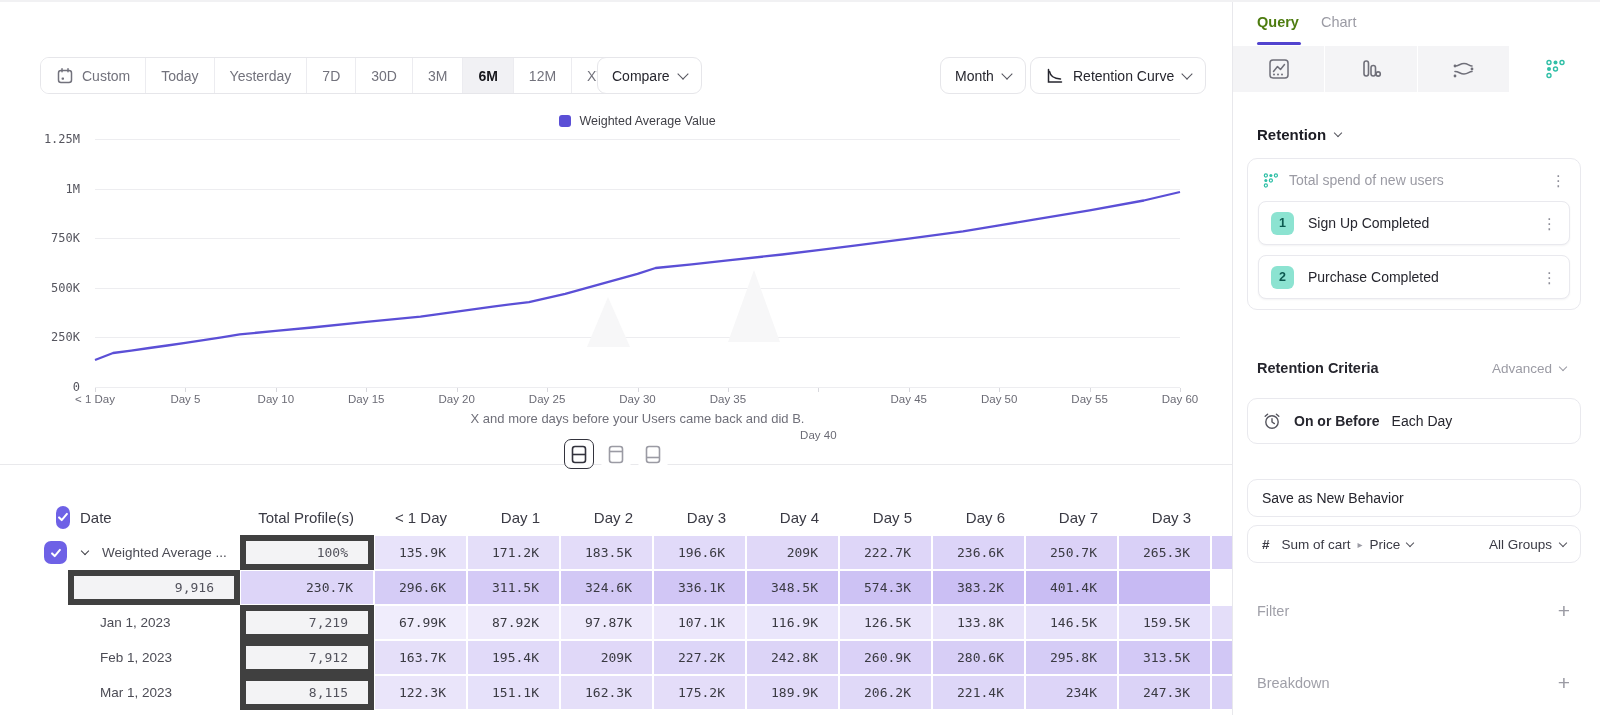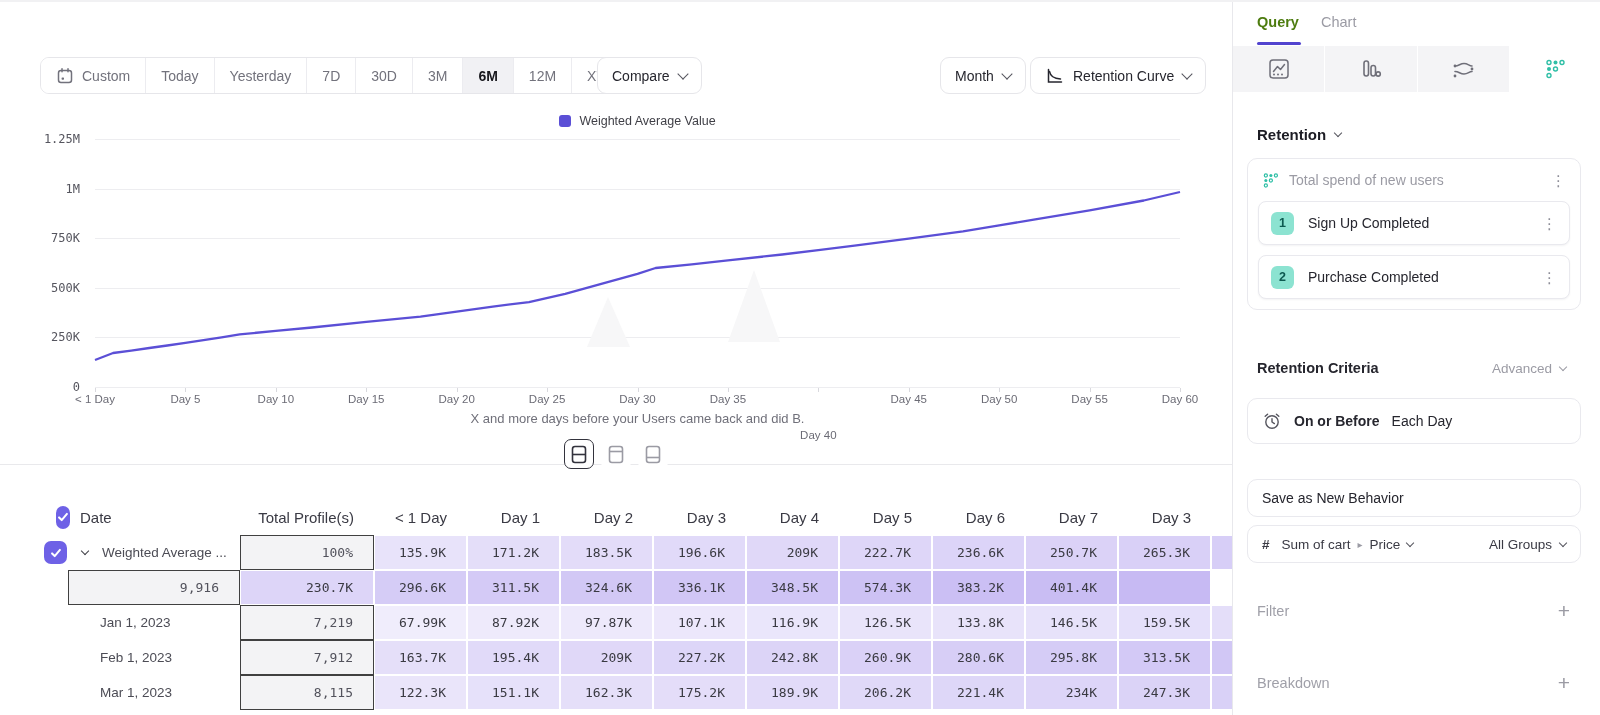--- a/index.html
+++ b/index.html
@@ -40,21 +40,21 @@
     display:flex; align-items:center; justify-content:center; cursor:pointer; }
   .toggle.selected { border:1.5px solid #33333d; }
 
   
   .table { position:absolute; left:0; top:497px; width:1232px; overflow:hidden; }
   .trow { display:grid; grid-template-columns:68px 172px 134px repeat(10,93px); width:1304px; }
   .th { height:36px; display:flex; align-items:center; font-size:15px; color:#3a3a44; font-weight:400;padding-left:12px; }
   .th.num, .cell.num, .cell.total { justify-content:flex-end; padding-right:20px; }
   .cell { height:35px; display:flex; align-items:center; }
   .cell.num { font-family:"DejaVu Sans Mono",monospace; font-size:13px; color:#3a3a42; border:1px solid #fff; }
-  .cell.total { font-family:"DejaVu Sans Mono",monospace; font-size:13px; color:#52525c; background:#f3f3f5; border:1px solid #404040; }
+  .cell.total { font-family:"DejaVu Sans Mono",monospace; font-size:13px; color:#52525c; background:#f3f3f5; border:6px solid #404040; }
   .cell.date { font-size:13.5px; color:#4c4c55; padding-left:32px; }
   .checkbox { width:23px; height:23px; border-radius:7px; margin-left:44px; display:flex; align-items:center; justify-content:center; cursor:pointer; }
   .row-chev { margin-left:14px; color:#3f3f46; cursor:pointer; }
 
   
   .panel { position:absolute; left:1232px; top:0; width:368px; height:715px; background:#fff; border-left:1px solid #e8e8ec; }
   .ptab { position:absolute; top:12px; font-size:14.5px; cursor:pointer; }
   .ptab.active { color:#4d7c0f; font-weight:700; }
   .ptab.inactive { color:#9b9ba4; }
   .ptab-underline { position:absolute; left:24px; top:40px; width:44px; height:3px; border-radius:2px; background:#5244cf; }

